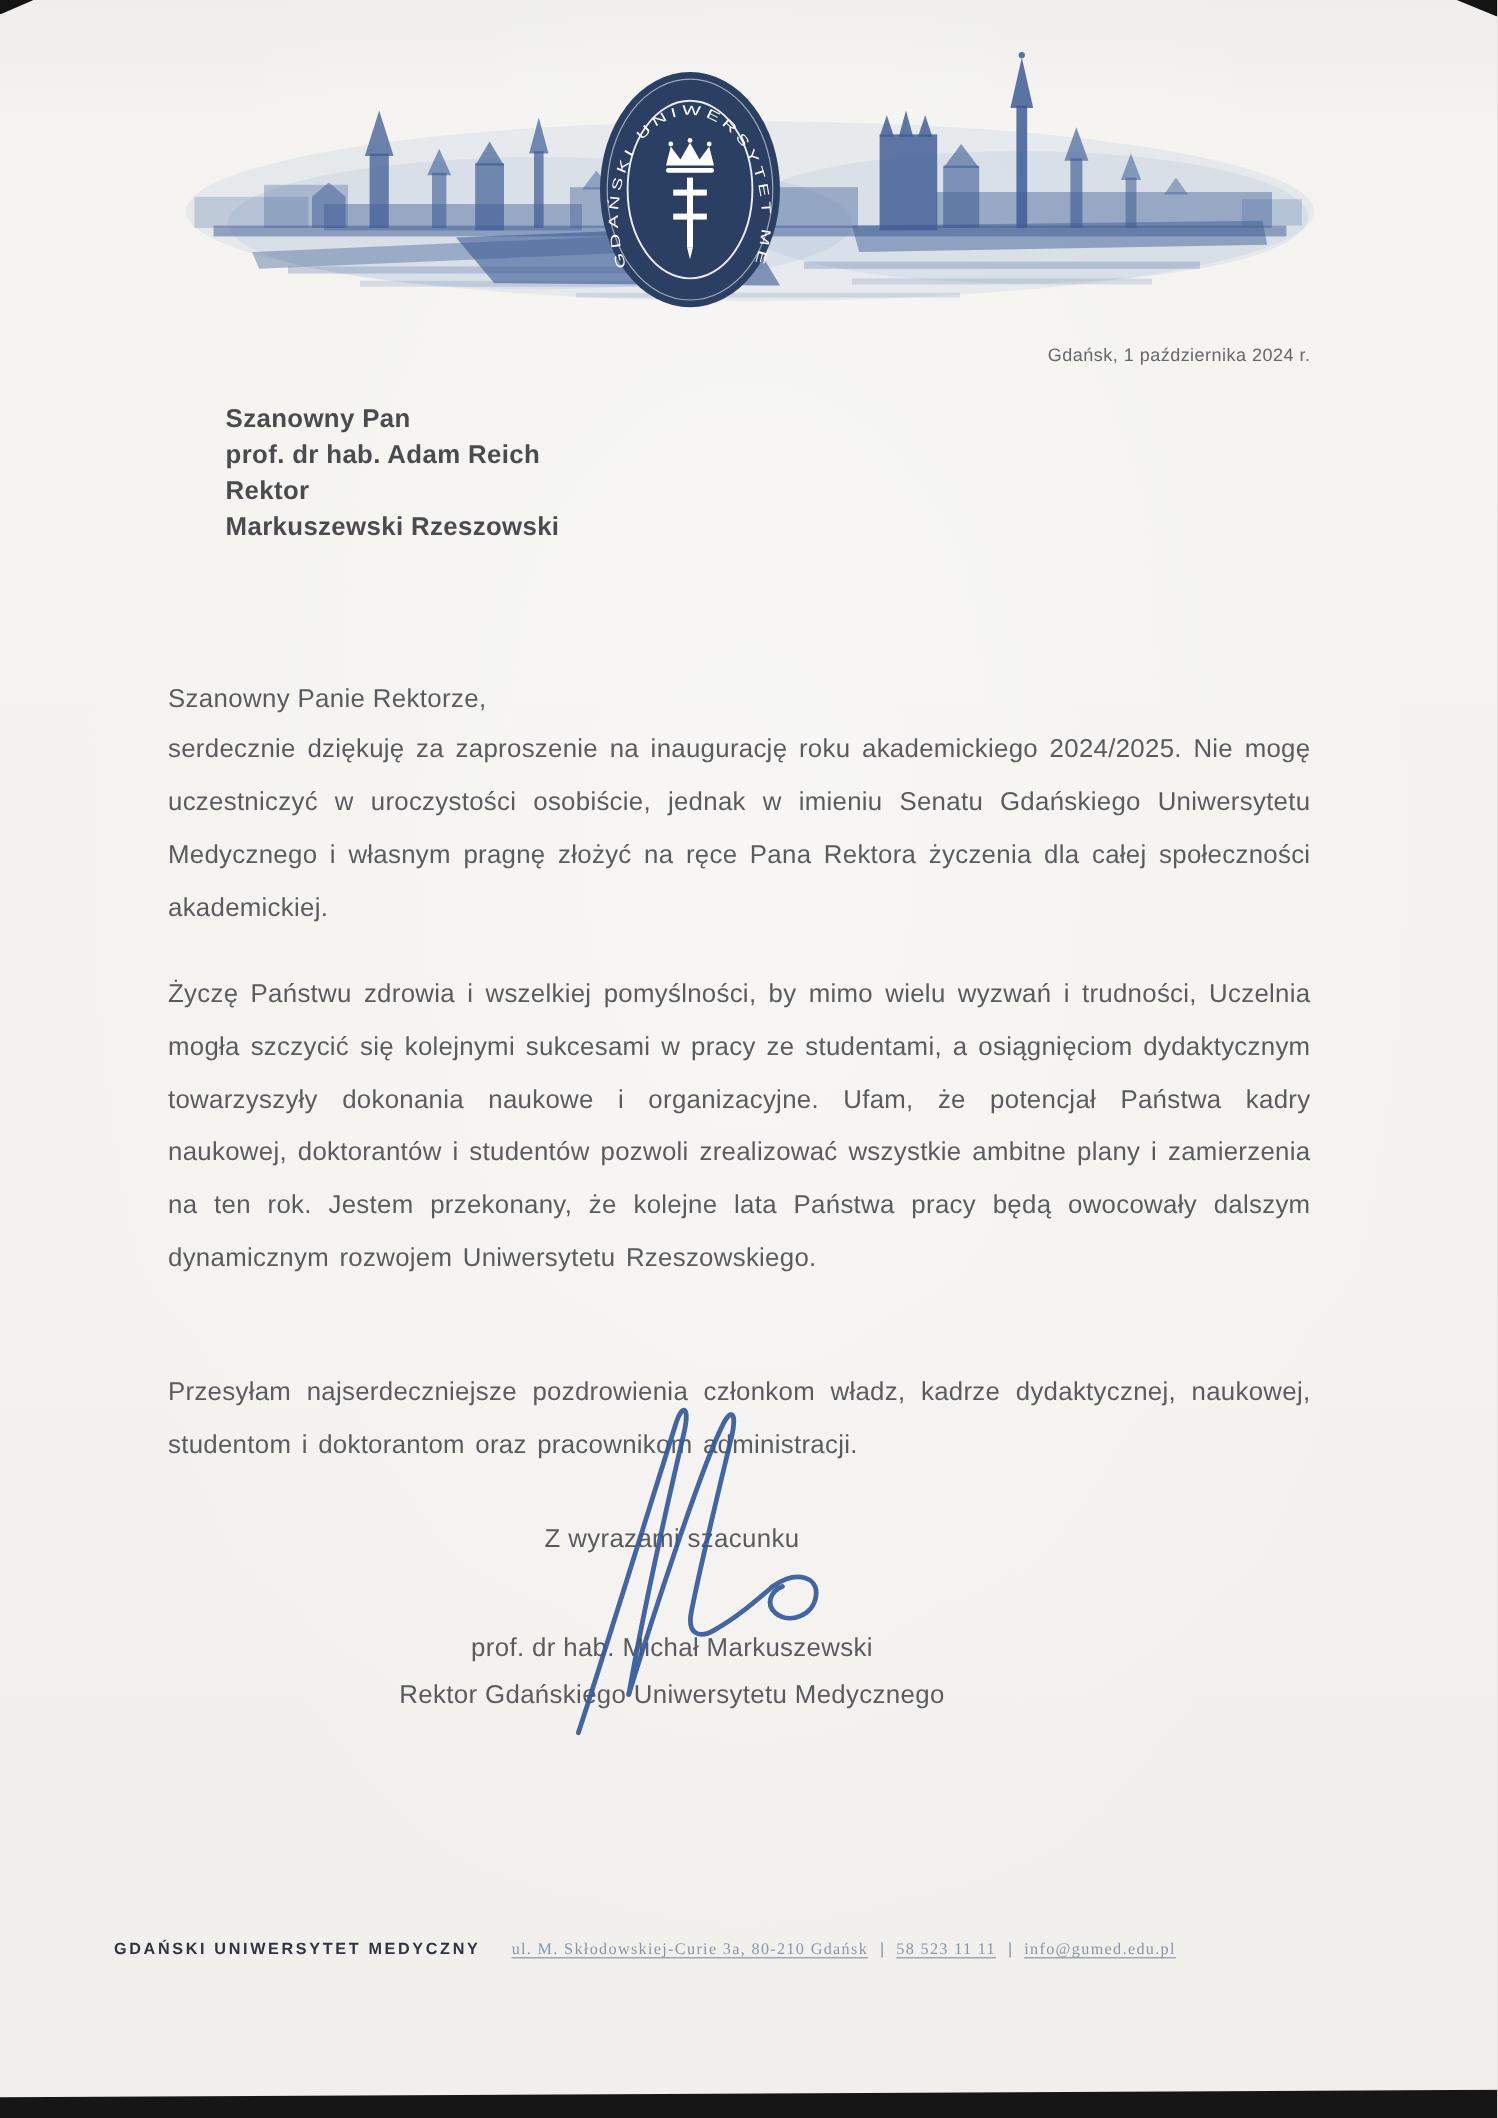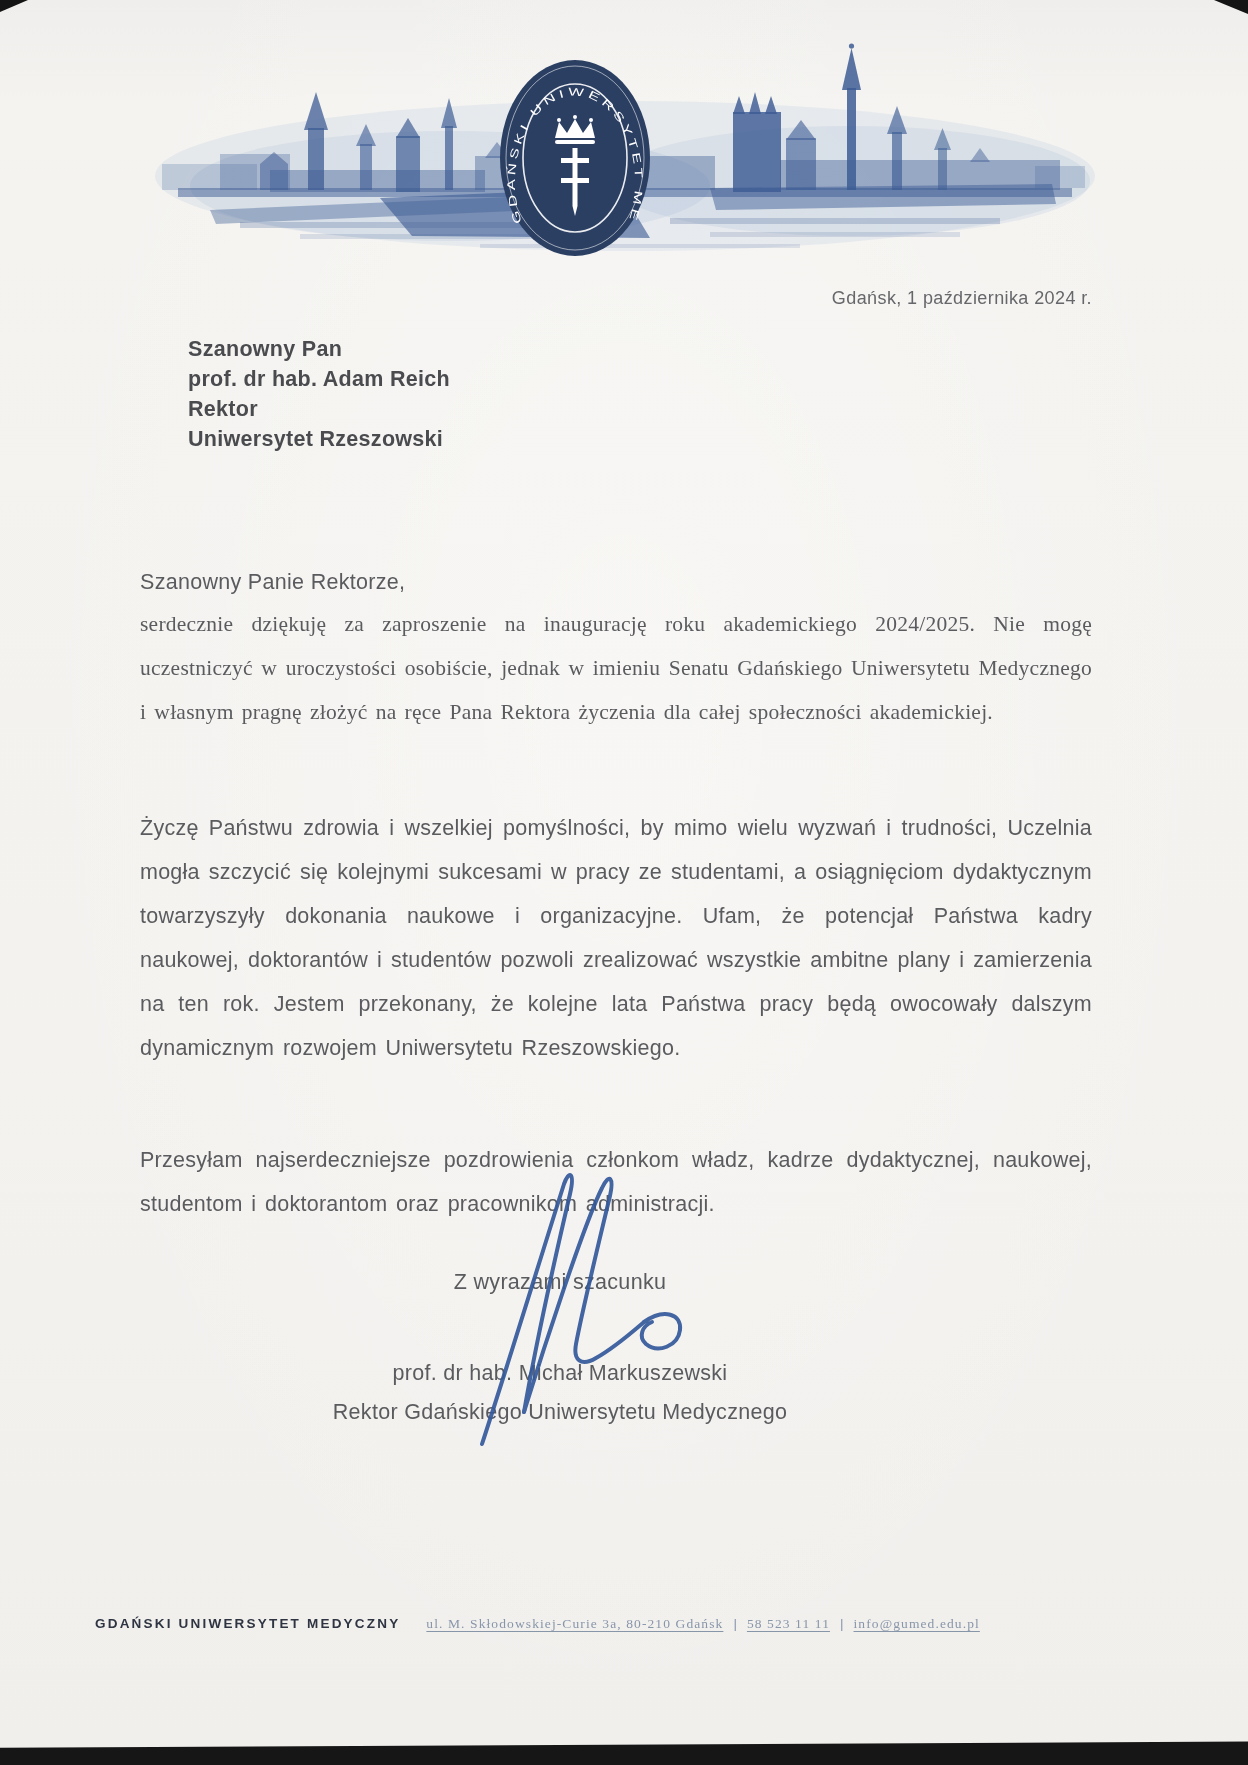--- a/index.html
+++ b/index.html
@@ -18,29 +18,29 @@
   .corner-tl{position:absolute;top:0;left:0;width:28px;height:12px;background:#141414;
     clip-path:polygon(0 0,100% 0,0 100%);}
   .corner-tr{position:absolute;top:0;right:0;width:34px;height:14px;background:#141414;
     clip-path:polygon(0 0,100% 0,100% 100%);}
   .bottom-bar{position:absolute;left:0;bottom:0;width:100%;height:24px;background:#161616;
     clip-path:polygon(0 28%,100% 2%,100% 100%,0 100%);}
   
   .engraving{position:absolute;top:26px;left:150px;width:950px;height:237px;}
   
   .date-line{position:absolute;top:288px;left:140px;width:952px;text-align:right;
-    font-size:18px;color:#66676a;letter-spacing:.4px;}
+    font-size:15px;color:#66676a;letter-spacing:.4px;}
   
   .recipient{position:absolute;top:334px;left:140px;font-weight:bold;color:#4a4b4e;
     font-size:21.5px;line-height:30px;letter-spacing:.3px;margin-left:48px;}
   
   .salutation{position:absolute;top:570px;left:140px;font-size:21.5px;color:#5a5b5e;letter-spacing:.3px;}
   .para{position:absolute;left:140px;width:952px;font-size:21.5px;line-height:44px;
     text-align:justify;color:#5a5b5e;letter-spacing:.25px;word-spacing:2.5px;}
-  .para.p1{top:602px;font-family:Liberation Serif, serif;}
+  .para.p1{top:602px;}
   .para.p2{top:806px;}
   .para.p3{top:1138px;}
   
   .closing{position:absolute;top:1270px;left:0;width:1120px;text-align:center;
     font-size:21.5px;color:#5a5b5e;letter-spacing:.3px;}
   .closing .phrase{margin:0 0 66px 0;}
   .closing .signer-name{margin:0 0 14px 0;text-align:center;}
   .closing .signer-title{margin:0;}
   .signature-svg{position:absolute;top:1162px;left:452px;width:262px;height:292px;pointer-events:none;}
   
@@ -141,21 +141,21 @@
       </g>
     </svg>
   </div>
 
   <div class="date-line">Gdańsk, 1 października 2024 r.</div>
 
   <div class="recipient">
     <div>Szanowny Pan</div>
     <div>prof. dr hab. Adam Reich</div>
     <div>Rektor</div>
-    <div>Uniwersytet Rzeszowski</div>
+    <div>Markuszewski Rzeszowski</div>
   </div>
 
   <div class="salutation">Szanowny Panie Rektorze,</div>
   <div class="para p1">serdecznie dziękuję za zaproszenie na inaugurację roku akademickiego 2024/2025. Nie mogę uczestniczyć w uroczystości osobiście, jednak w imieniu Senatu Gdańskiego Uniwersytetu Medycznego i własnym pragnę złożyć na ręce Pana Rektora życzenia dla całej społeczności akademickiej.</div>
   <div class="para p2">Życzę Państwu zdrowia i wszelkiej pomyślności, by mimo wielu wyzwań i trudności, Uczelnia mogła szczycić się kolejnymi sukcesami w pracy ze studentami, a osiągnięciom dydaktycznym towarzyszyły dokonania naukowe i organizacyjne. Ufam, że potencjał Państwa kadry naukowej, doktorantów i studentów pozwoli zrealizować wszystkie ambitne plany i zamierzenia na ten rok. Jestem przekonany, że kolejne lata Państwa pracy będą owocowały dalszym dynamicznym rozwojem Uniwersytetu Rzeszowskiego.</div>
   <div class="para p3">Przesyłam najserdeczniejsze pozdrowienia członkom władz, kadrze dydaktycznej, naukowej, studentom i doktorantom oraz pracownikom administracji.</div>
 
   <div class="closing">
     <p class="phrase">Z wyrazami szacunku</p>
     <p class="signer-name">prof. dr hab. Michał Markuszewski</p>

